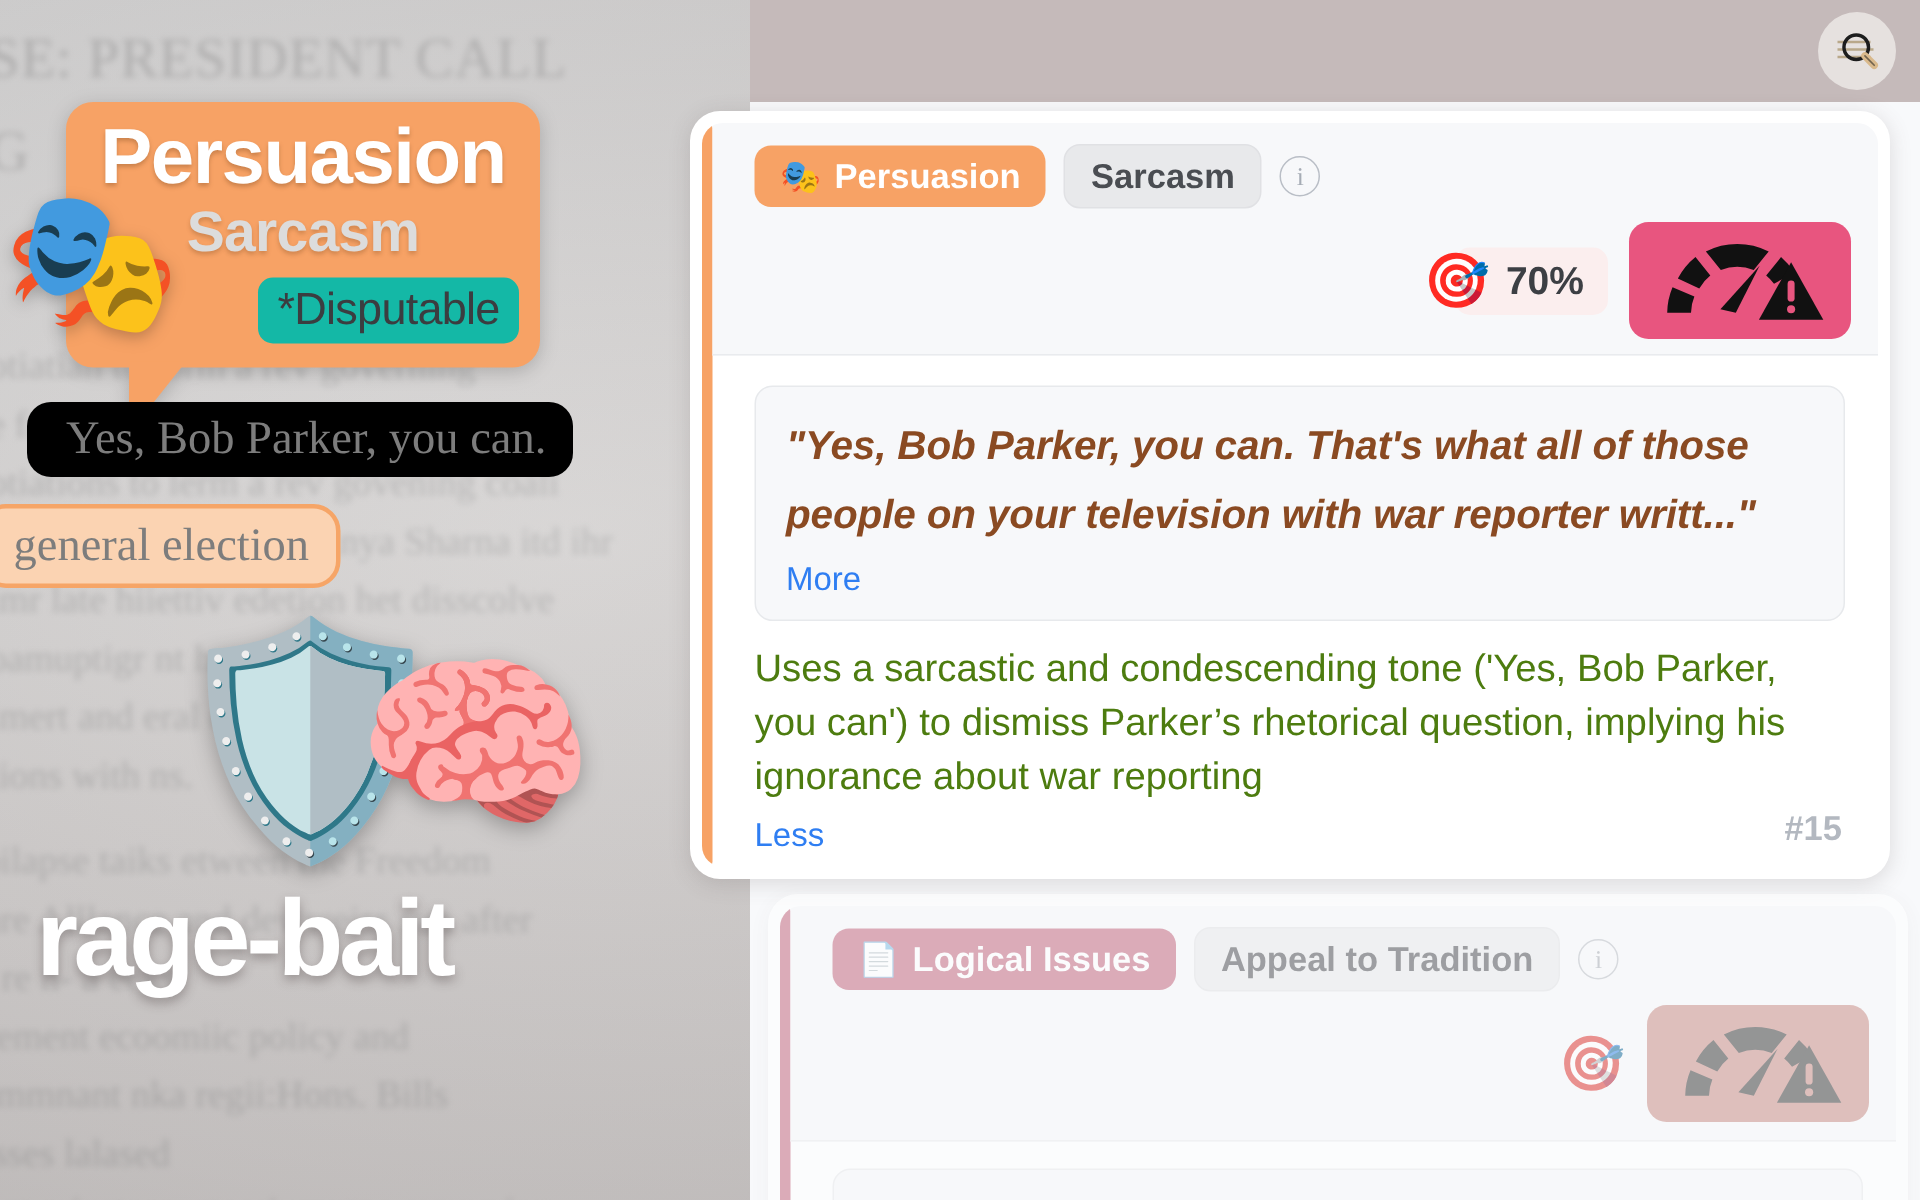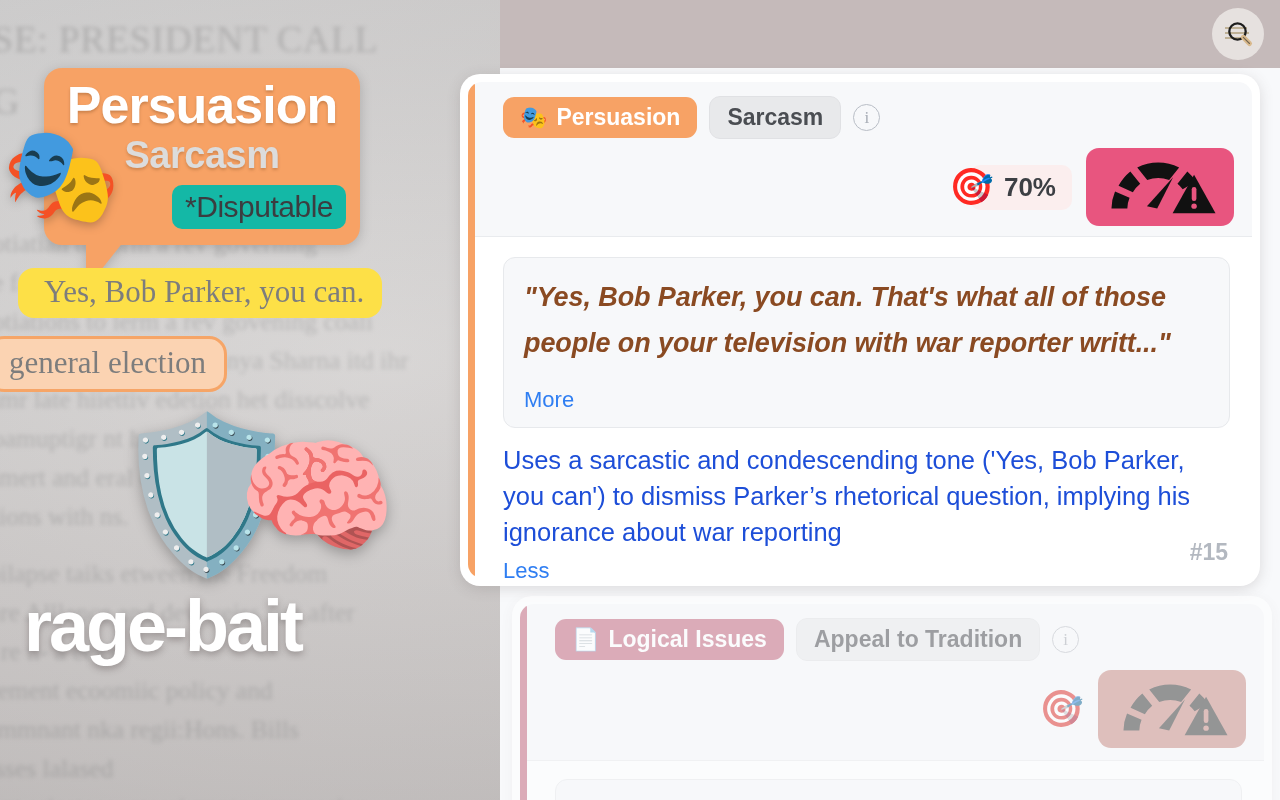--- a/index.html
+++ b/index.html
@@ -144,26 +144,26 @@
     padding: 16px 20px 14px 20px;
   }
   .card-2 .quote-box { margin-top: 18px; }
   .quote-text {
     font-size: 27px; line-height: 1.72;
     font-weight: bold; font-style: italic;
     color: #8a4a22;
     letter-spacing: -.1px;
   }
   .link {
-    display: inline-block; margin-top: 20px;
+    display: inline-block; margin-top: 6px;
     font-size: 22px; color: #2f7ef2; cursor: pointer;
   }
   .explain {
     margin: 14px 28px 0 28px;
-    font-size: 25.5px; line-height: 1.42; color: #1d4ed8;
+    font-size: 25.5px; line-height: 1.42; color: #4d7c0f;
   }
   .explain-link { margin: 8px 0 0 28px; }
   .card-num {
     position: absolute; right: 24px; bottom: 12px;
     font-size: 23px; color: #b3b8c0; font-weight: bold;
   }
 
   
   .bubble {
     position: absolute; left: 44px; top: 68px;
@@ -198,21 +198,21 @@
     border-radius: 10px; padding: 5px 13px;
     font-size: 30px; letter-spacing: -.5px;
   }
   .masks {
     position: absolute; left: 2px; top: 128px;
     font-size: 95px; line-height: 1;
     filter: drop-shadow(0 3px 5px rgba(0,0,0,.25));
   }
   .hl {
     position: absolute;
-    background: #fde047;
+    background: #000000;
     border-radius: 16px;
     color: #7d7d7d;
     font-family: "Liberation Serif", serif;
     white-space: nowrap;
     filter: blur(.35px);
   }
   .hl-1 {
     left: 18px; top: 268px; padding: 6px 18px 8px 26px;
     font-size: 31px;
   }

